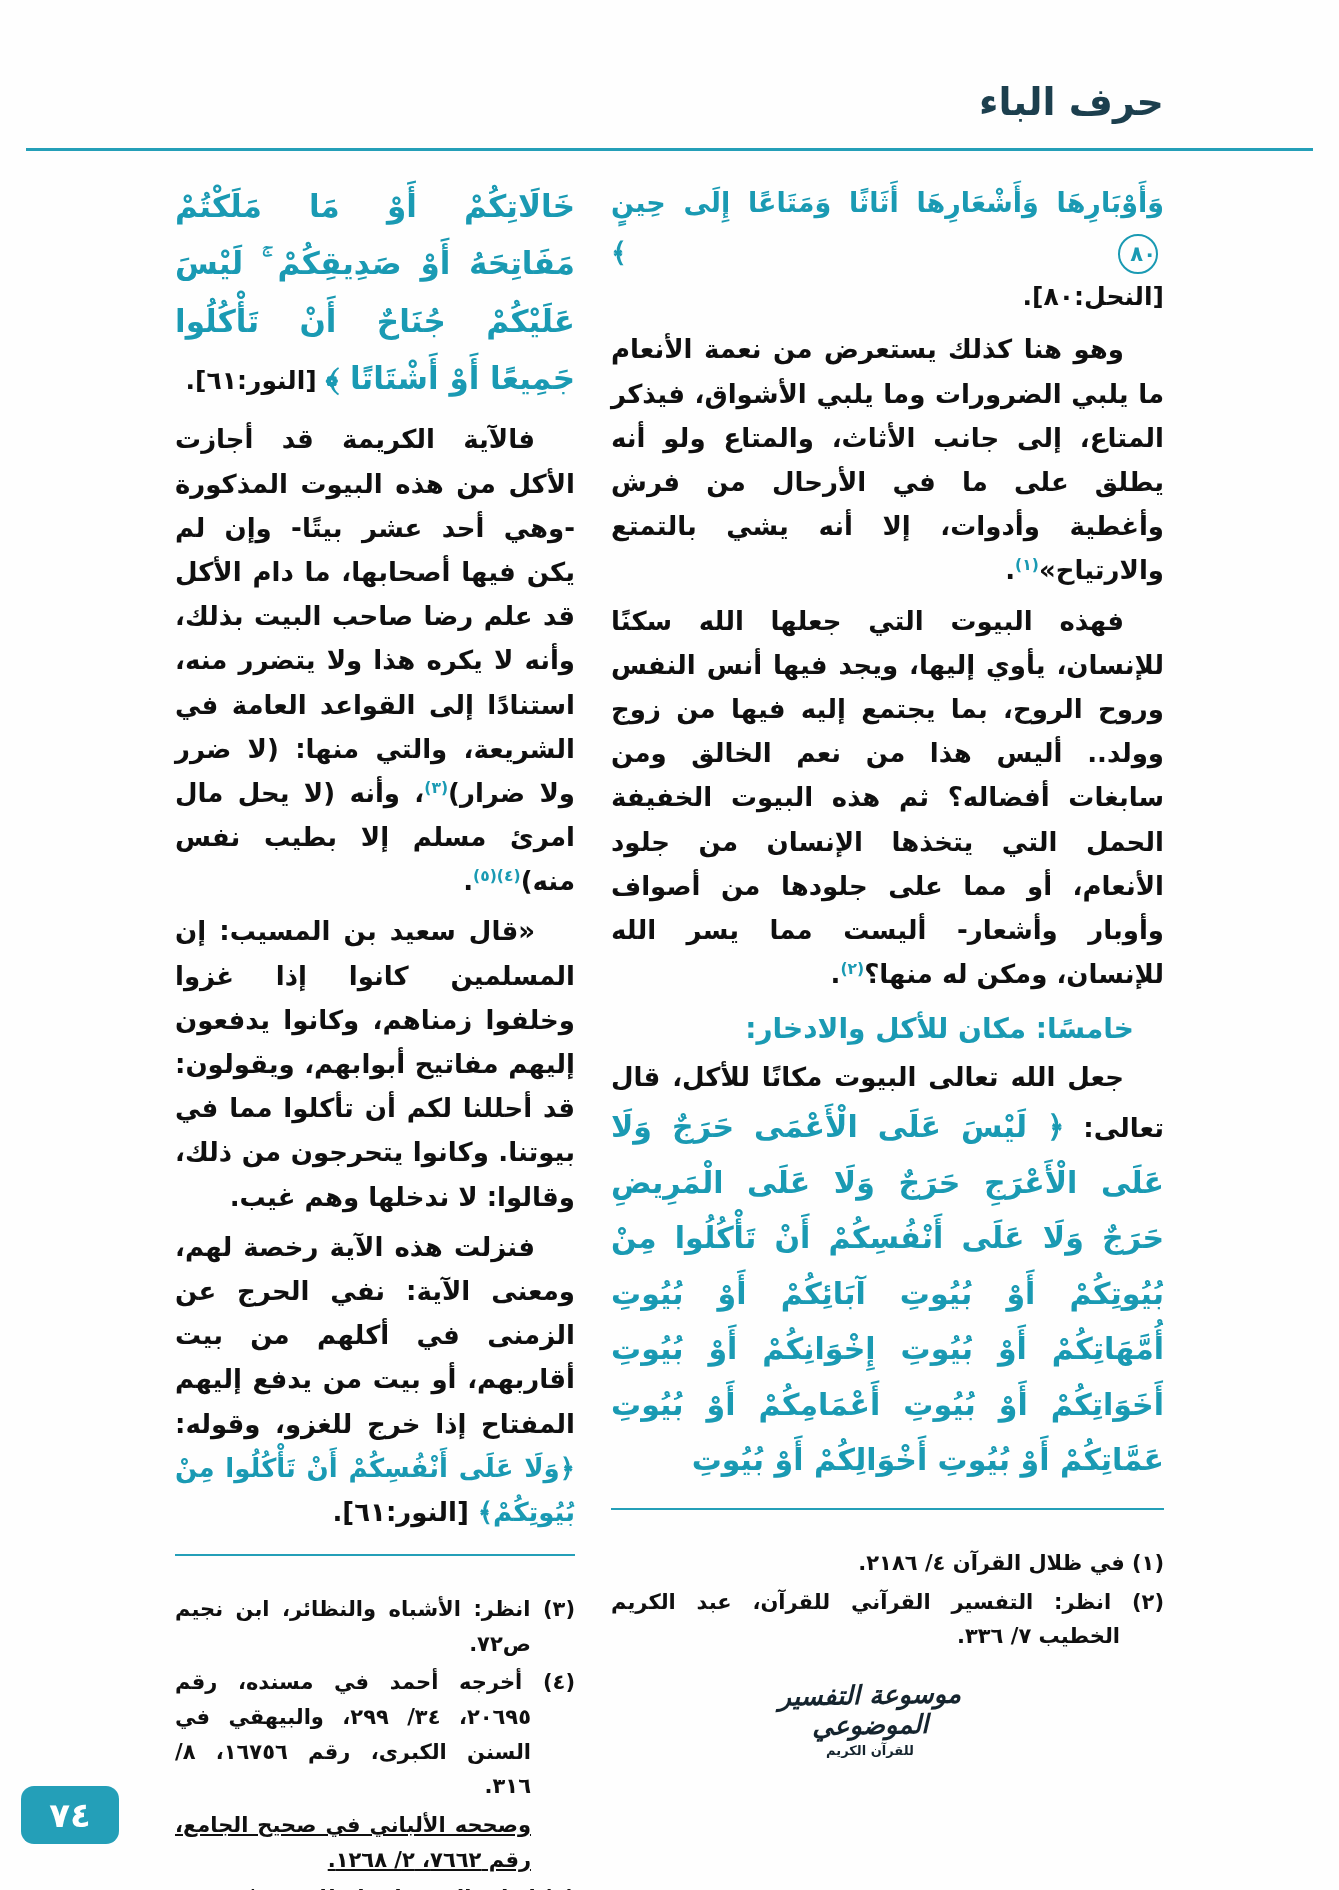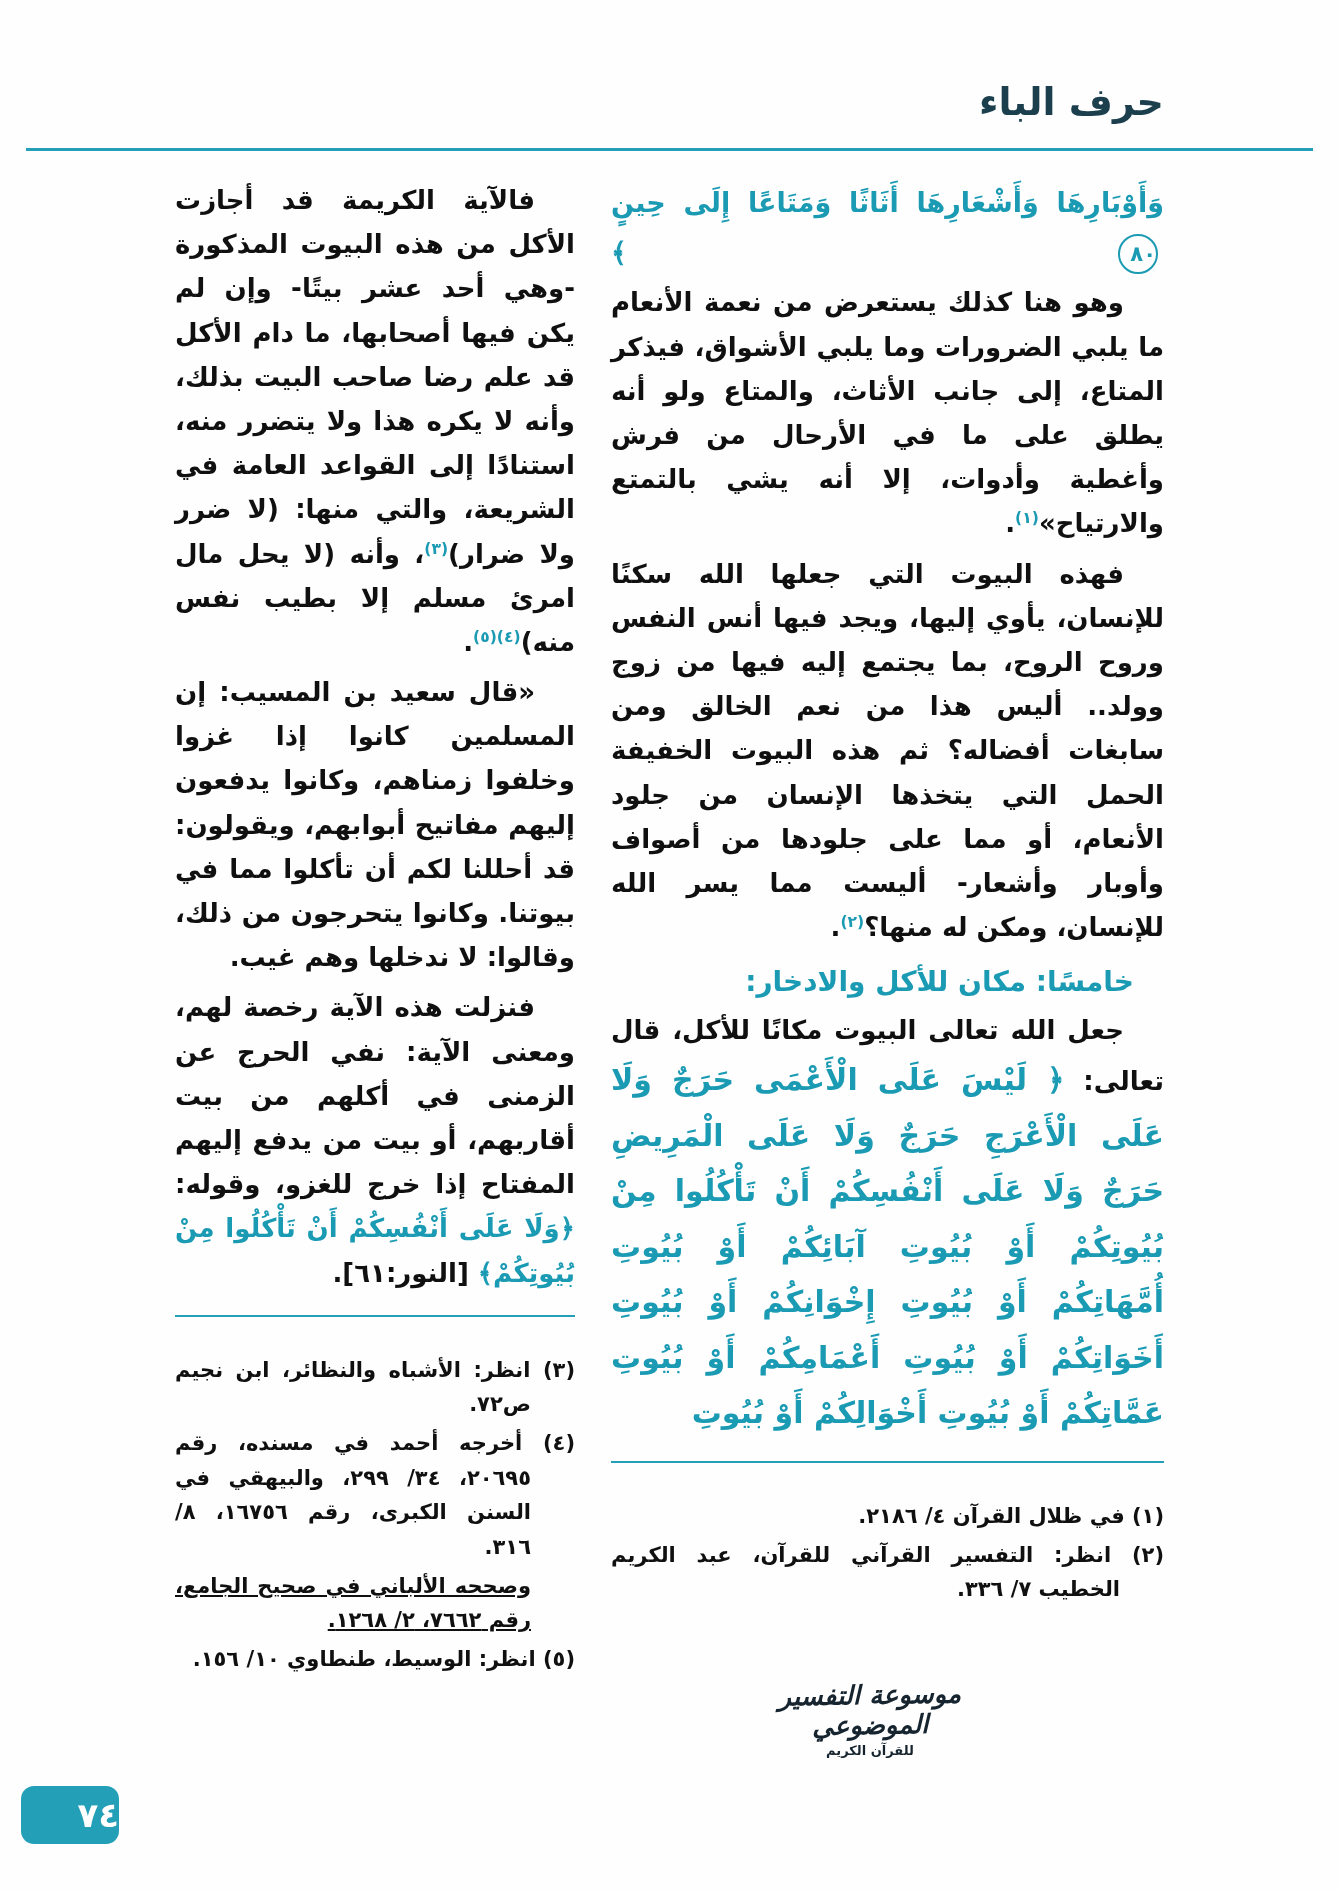--- a/index.html
+++ b/index.html
@@ -86,21 +86,21 @@
   .logo{
     position:absolute;top:1680px;right:344px;width:250px;
     text-align:center;color:var(--logo-ink);
   }
   .logo-main{font-size:26px;font-weight:bold;font-style:italic;transform:rotate(-1deg);}
   .logo-sub{font-size:13px;font-weight:bold;margin-top:3px;text-align:center;}
 
   .page-badge{
     position:absolute;top:1786px;left:21px;width:98px;height:58px;
     background:var(--accent);border-radius:13px;
-    display:flex;align-items:center;
+    display:flex;align-items:center;justify-content:center;
     color:#ffffff;font-size:34px;font-weight:bold;
   }
 </style>
 </head>
 <body>
 
 <div class="page">
 
   <div class="header">
     <div class="chapter-title">حرف الباء</div>
@@ -108,36 +108,38 @@
   <div class="header-rule"></div>
 
   <div class="content">
 
     <section class="col col-right">
       <p class="quran verse-lead">
         <span class="r-q">وَأَوْبَارِهَا وَأَشْعَارِهَا أَثَاثًا وَمَتَاعًا إِلَى حِينٍ</span>
         <span class="ayah-circle">٨٠</span>
         <span class="r-q">﴾</span>
       </p>
+      <p class="verse-ref">[النحل:٨٠].</p>
 
       <p class="body-para"><span class="r-b">وهو هنا كذلك يستعرض من نعمة الأنعام ما يلبي الضرورات وما يلبي الأشواق، فيذكر المتاع، إلى جانب الأثاث، والمتاع ولو أنه يطلق على ما في الأرحال من فرش وأغطية وأدوات، إلا أنه يشي بالتمتع والارتياح»</span><span class="r-m">(١)</span><span class="r-b">.</span></p>
       <p class="body-para"><span class="r-b">فهذه البيوت التي جعلها الله سكنًا للإنسان، يأوي إليها، ويجد فيها أنس النفس وروح الروح، بما يجتمع إليه فيها من زوج وولد.. أليس هذا من نعم الخالق ومن سابغات أفضاله؟ ثم هذه البيوت الخفيفة الحمل التي يتخذها الإنسان من جلود الأنعام، أو مما على جلودها من أصواف وأوبار وأشعار- أليست مما يسر الله للإنسان، ومكن له منها؟</span><span class="r-m">(٢)</span><span class="r-b">.</span></p>
 
       <h3 class="section-heading">خامسًا: مكان للأكل والادخار:</h3>
 
       <p class="body-para quran-para"><span class="r-b">جعل الله تعالى البيوت مكانًا للأكل، قال تعالى: </span><span class="r-q">﴿ لَيْسَ عَلَى الْأَعْمَى حَرَجٌ وَلَا عَلَى الْأَعْرَجِ حَرَجٌ وَلَا عَلَى الْمَرِيضِ حَرَجٌ وَلَا عَلَى أَنْفُسِكُمْ أَنْ تَأْكُلُوا مِنْ بُيُوتِكُمْ أَوْ بُيُوتِ آبَائِكُمْ أَوْ بُيُوتِ أُمَّهَاتِكُمْ أَوْ بُيُوتِ إِخْوَانِكُمْ أَوْ بُيُوتِ أَخَوَاتِكُمْ أَوْ بُيُوتِ أَعْمَامِكُمْ أَوْ بُيُوتِ عَمَّاتِكُمْ أَوْ بُيُوتِ أَخْوَالِكُمْ أَوْ بُيُوتِ</span></p>
 
       <div class="fn-rule"></div>
       <div class="footnotes">
         <p class="fn">(١) في ظلال القرآن ٤/ ٢١٨٦.</p>
         <p class="fn">(٢) انظر: التفسير القرآني للقرآن، عبد الكريم الخطيب ٧/ ٣٣٦.</p>
       </div>
     </section>
 
     <section class="col col-left">
+      <p class="quran verse-cont"><span class="r-q">خَالَاتِكُمْ أَوْ مَا مَلَكْتُمْ مَفَاتِحَهُ أَوْ صَدِيقِكُمْ ۚ لَيْسَ عَلَيْكُمْ جُنَاحٌ أَنْ تَأْكُلُوا جَمِيعًا أَوْ أَشْتَاتًا ﴾</span><span class="r-b"> [النور:٦١].</span></p>
 
       <p class="body-para"><span class="r-b">فالآية الكريمة قد أجازت الأكل من هذه البيوت المذكورة -وهي أحد عشر بيتًا- وإن لم يكن فيها أصحابها، ما دام الأكل قد علم رضا صاحب البيت بذلك، وأنه لا يكره هذا ولا يتضرر منه، استنادًا إلى القواعد العامة في الشريعة، والتي منها: (لا ضرر ولا ضرار)</span><span class="r-m">(٣)</span><span class="r-b">، وأنه (لا يحل مال امرئ مسلم إلا بطيب نفس منه)</span><span class="r-m">(٤)(٥)</span><span class="r-b">.</span></p>
       <p class="body-para"><span class="r-b">«قال سعيد بن المسيب: إن المسلمين كانوا إذا غزوا وخلفوا زمناهم، وكانوا يدفعون إليهم مفاتيح أبوابهم، ويقولون: قد أحللنا لكم أن تأكلوا مما في بيوتنا. وكانوا يتحرجون من ذلك، وقالوا: لا ندخلها وهم غيب.</span></p>
       <p class="body-para"><span class="r-b">فنزلت هذه الآية رخصة لهم، ومعنى الآية: نفي الحرج عن الزمنى في أكلهم من بيت أقاربهم، أو بيت من يدفع إليهم المفتاح إذا خرج للغزو، وقوله: </span><span class="r-q">﴿وَلَا عَلَى أَنْفُسِكُمْ أَنْ تَأْكُلُوا مِنْ بُيُوتِكُمْ﴾</span><span class="r-b"> [النور:٦١].</span></p>
 
       <div class="fn-rule"></div>
       <div class="footnotes">
         <p class="fn">(٣) انظر: الأشباه والنظائر، ابن نجيم ص٧٢.</p>
         <p class="fn">(٤) أخرجه أحمد في مسنده، رقم ٢٠٦٩٥، ٣٤/ ٢٩٩، والبيهقي في السنن الكبرى، رقم ١٦٧٥٦، ٨/ ٣١٦.</p>
         <p class="fn fn-cont">وصححه الألباني في صحيح الجامع، رقم ٧٦٦٢، ٢/ ١٢٦٨.</p>

